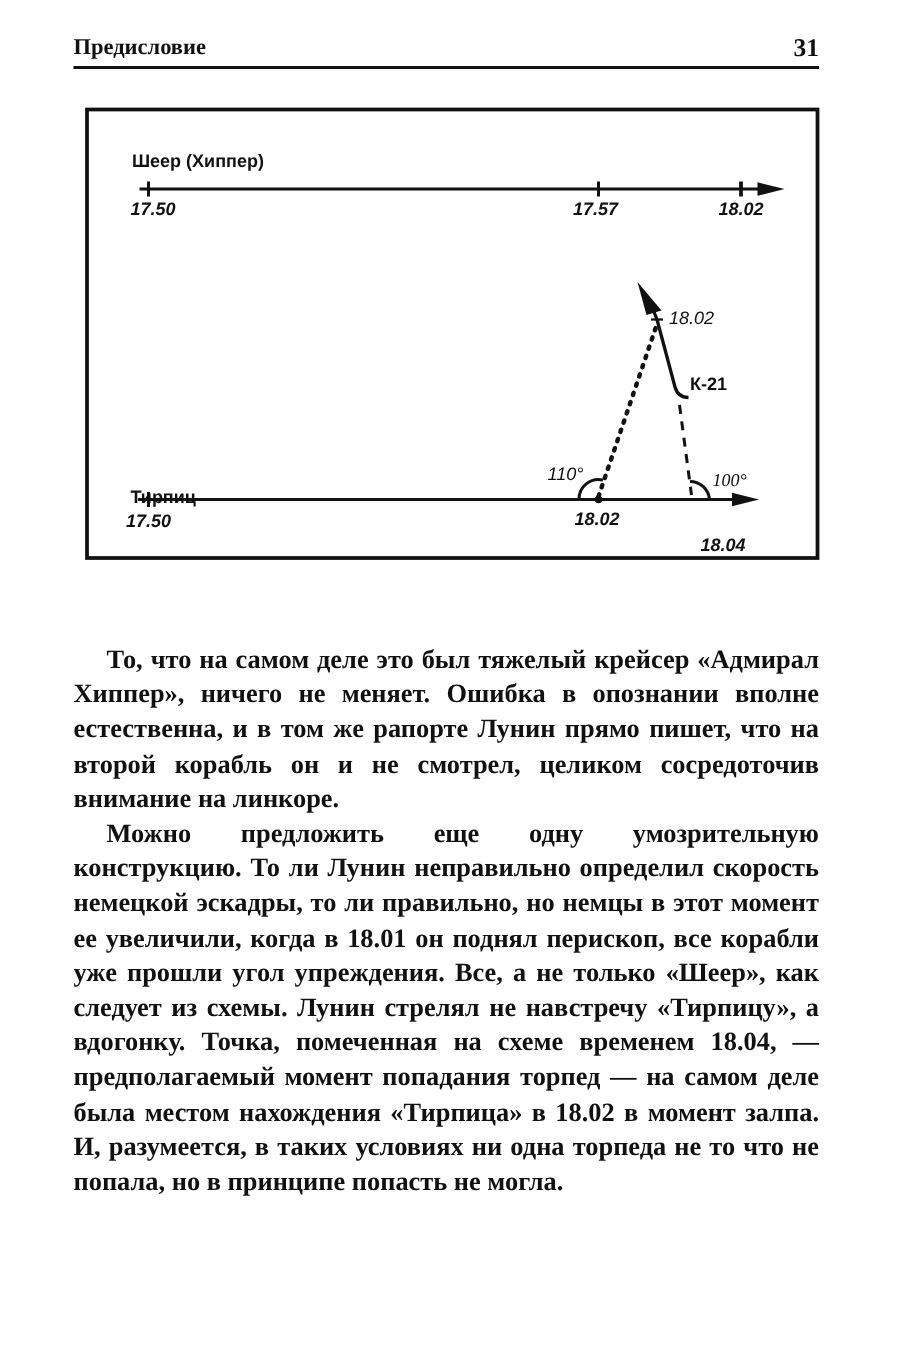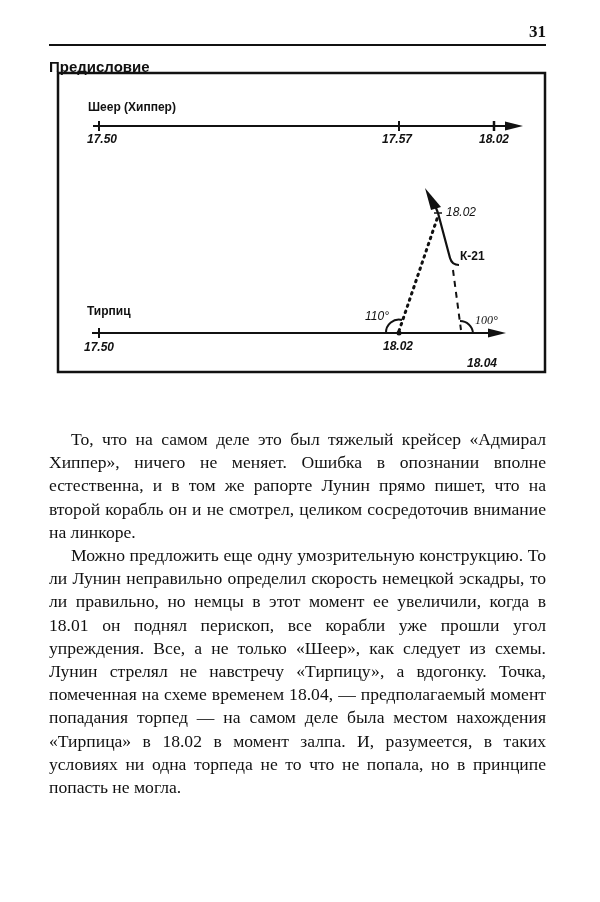--- a/index.html
+++ b/index.html
@@ -6,21 +6,21 @@
   body {
     width: 600px; height: 902px; position: relative; overflow: hidden;
     font-family: "Liberation Serif", serif; color: #111;
   }
   .running-head {
     position: absolute; left: 49px; top: 18px; width: 497px; height: 26px;
     border-bottom: 2px solid #111;
   }
   .running-title {
     position: absolute; left: 0; top: 6px;
-    font-family: Liberation Sans, sans-serif; font-weight: bold; font-size: 15px; margin-top: 34px;
+    font-family: Liberation Serif, serif; font-weight: bold; font-size: 15px;
   }
   .page-number {
     position: absolute; right: 0; top: 4px;
     font-family: "Liberation Serif", serif; font-weight: bold; font-size: 17px;
   }
   .figure {
     position: absolute; left: 0; top: 0; width: 540px; height: 400px;
   }
   .figure svg { position: absolute; left: 0; top: 0; }
   .fig-label {
@@ -35,21 +35,21 @@
   }
   .fig-plain-label {
     position: absolute; font-family: "Liberation Sans", sans-serif;
     font-style: italic; font-size: 12px; white-space: nowrap;
   }
   .body-text {
     position: absolute; left: 49px; top: 428px; width: 497px;
     font-family: "Liberation Serif", serif; font-size: 17.6px; line-height: 23.2px;
     text-align: justify; hyphens: manual;
   }
-  .body-text p { margin: 0; text-indent: 22px; }
+  .body-text p { margin: 0; text-indent: 22px; font-weight: bold; }
 </style>
 </head>
 <body>
 
 <div class="running-head">
   <span class="running-title">Предисловие</span>
   <span class="page-number">31</span>
 </div>
 
 <div class="figure">
@@ -85,21 +85,21 @@
 
     <path d="M 386 333 A 13 13 0 0 1 402 320" fill="none" stroke="#111" stroke-width="2"></path>
     <path d="M 460 321 A 13 13 0 0 1 473 333" fill="none" stroke="#111" stroke-width="2"></path>
   </svg>
 
   <span class="fig-label" style="left:88px; top:100px;">Шеер (Хиппер)</span>
   <span class="fig-tick-label" style="left:102px; top:132px;">17.50</span>
   <span class="fig-tick-label" style="left:397px; top:132px;">17.57</span>
   <span class="fig-tick-label" style="left:494px; top:132px;">18.02</span>
 
-  <span class="fig-label" style="left:87px; top:304px;">Тирпиц</span>
+  <span class="fig-label" style="left:87px; top:324px;">Тирпиц</span>
   <span class="fig-tick-label" style="left:99px; top:340px;">17.50</span>
   <span class="fig-tick-label" style="left:398px; top:339px;">18.02</span>
   <span class="fig-tick-label" style="left:482px; top:340px;margin-top:16px;">18.04</span>
 
   <span class="fig-plain-label" style="left:446px; top:205px;">18.02</span>
   <span class="fig-label" style="left:460px; top:249px;">К-21</span>
 
   <span class="fig-plain-label" style="left:365px; top:309px;">110°</span>
   <span class="fig-plain-label" style="left:475px; top:313px;font-family:Liberation Serif, serif;">100°</span>
 </div>

